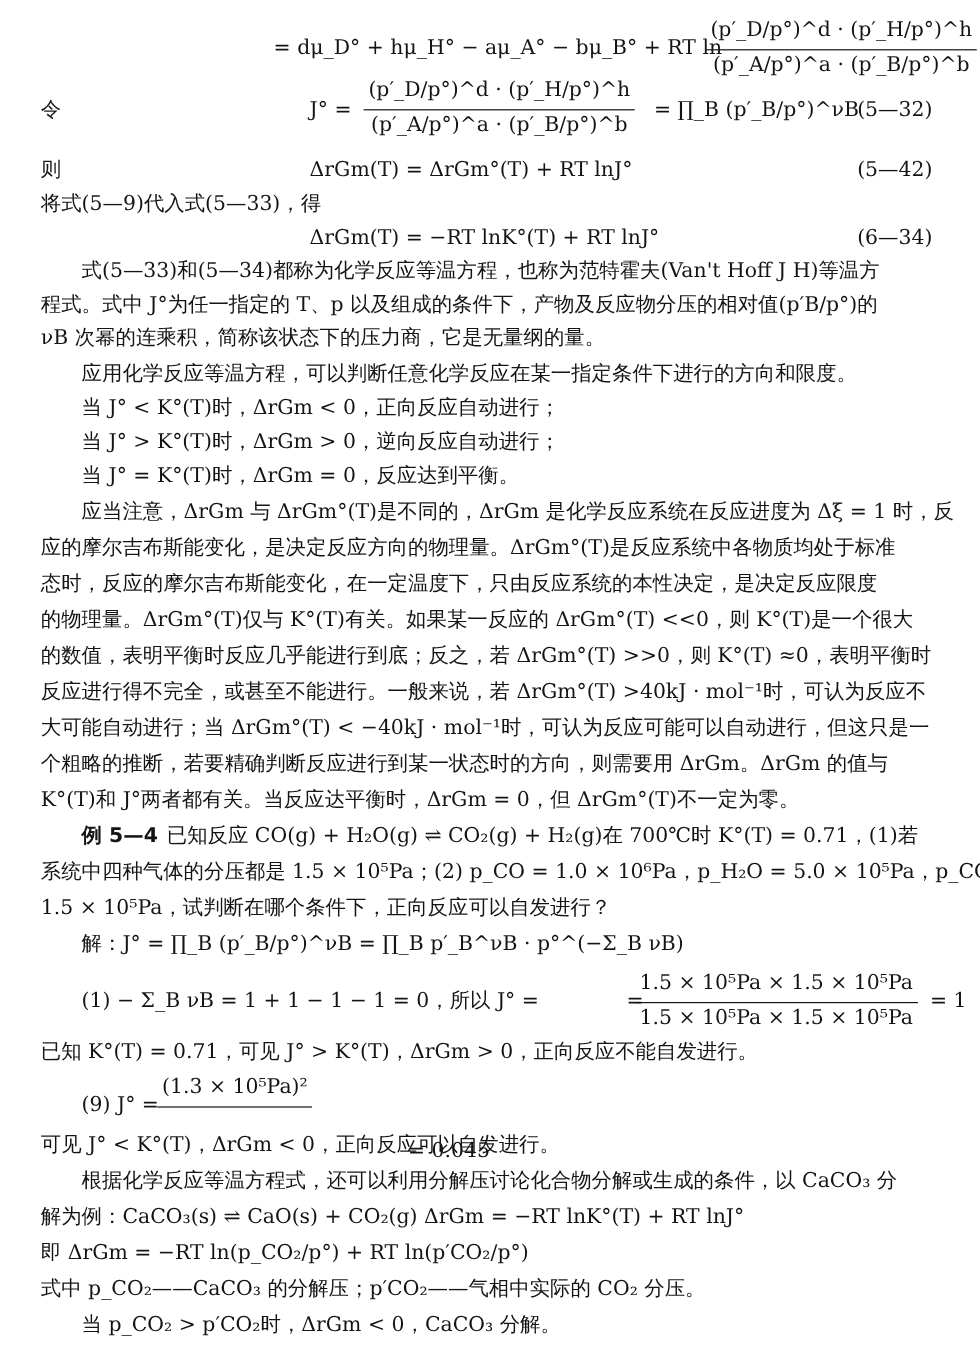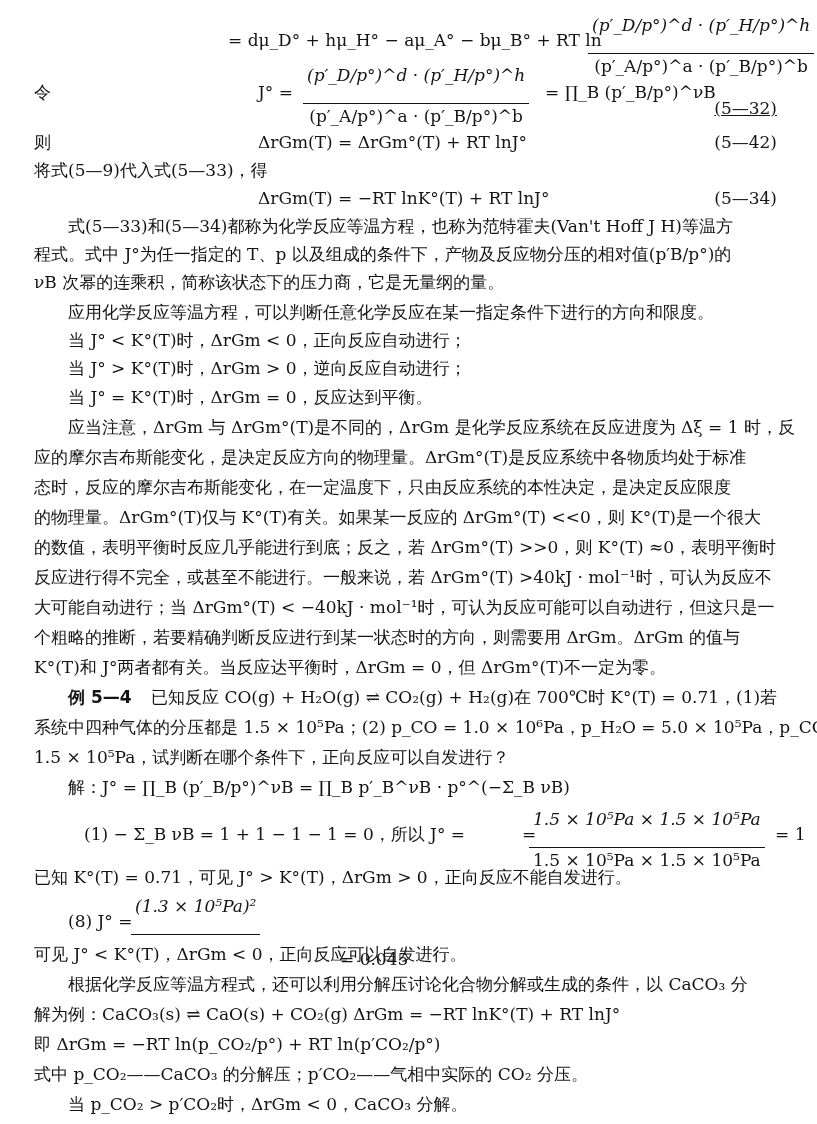--- a/index.html
+++ b/index.html
@@ -8,21 +8,21 @@
     font-family:"DejaVu Serif","Liberation Serif",serif;
     color:#141414; font-size:17px;
   }
   .line { position:absolute; left:0; width:817px; white-space:nowrap; line-height:24px; }
   .ind0 { padding-left:34px; }
   .ind1 { padding-left:68px; }
   .eqno { position:absolute; right:40px; }
   .lbl { position:absolute; left:34px; }
   .mid { position:absolute; }
   .frac { display:inline-flex; flex-direction:column; align-items:center; vertical-align:middle; margin:0 3px; }
-  .frac .num { border-bottom:1.2px solid #141414; padding:0 4px 17px; line-height:22px;font-style:italic; }
+  .frac .num { border-bottom:1.2px solid #141414; padding:0 4px 5px; line-height:22px; }
   .frac .den { padding:1px 4px 0; line-height:22px; }
   .bold { font-weight:bold; font-family:"DejaVu Sans","Liberation Sans",sans-serif; }
 </style>
 </head>
 <body>
 
 <div class="line" style="top:18px;">
   <span class="mid" style="left:228px;top:10px;">= dμ_D° + hμ_H° − aμ_A° − bμ_B° + RT ln</span>
   <span class="mid" style="left:585px;top:-4px;">
     <span class="frac">
@@ -35,34 +35,34 @@
 <div class="line" style="top:68px;height:50px;">
   <span class="lbl" style="top:12px;">令</span>
   <span class="mid" style="left:258px;top:12px;">J° =</span>
   <span class="mid" style="left:300px;top:-4px;">
     <span class="frac">
       <span class="num">(p′_D/p°)^d · (p′_H/p°)^h</span>
       <span class="den">(p′_A/p°)^a · (p′_B/p°)^b</span>
     </span>
   </span>
   <span class="mid" style="left:545px;top:12px;">= ∏_B (p′_B/p°)^νB</span>
-  <span class="eqno" style="top:28px;text-decoration:underline;">(5—32)</span>
+  <span class="eqno" style="top:12px;">(5—32)</span>
 </div>
 
 <div class="line" style="top:130px;">
   <span class="lbl">则</span>
   <span class="mid" style="left:258px;">ΔrGm(T) = ΔrGm°(T) + RT lnJ°</span>
   <span class="eqno">(5—42)</span>
 </div>
 
 <div class="line ind0" style="top:158px;">将式(5—9)代入式(5—33)，得</div>
 
 <div class="line" style="top:186px;">
   <span class="mid" style="left:258px;">ΔrGm(T) = −RT lnK°(T) + RT lnJ°</span>
-  <span class="eqno">(5—34)</span>
+  <span class="eqno">(6—34)</span>
 </div>
 
 <div class="line ind1" style="top:214px;">式(5—33)和(5—34)都称为化学反应等温方程，也称为范特霍夫(Van't Hoff J H)等温方</div>
 <div class="line ind0" style="top:242px;">程式。式中 J°为任一指定的 T、p 以及组成的条件下，产物及反应物分压的相对值(p′B/p°)的</div>
 <div class="line ind0" style="top:270px;">νB 次幂的连乘积，简称该状态下的压力商，它是无量纲的量。</div>
 <div class="line ind1" style="top:300px;">应用化学反应等温方程，可以判断任意化学反应在某一指定条件下进行的方向和限度。</div>
 <div class="line ind1" style="top:328px;">当 J° &lt; K°(T)时，ΔrGm &lt; 0，正向反应自动进行；</div>
 <div class="line ind1" style="top:356px;">当 J° &gt; K°(T)时，ΔrGm &gt; 0，逆向反应自动进行；</div>
 <div class="line ind1" style="top:385px;">当 J° = K°(T)时，ΔrGm = 0，反应达到平衡。</div>
 <div class="line ind1" style="top:415px;">应当注意，ΔrGm 与 ΔrGm°(T)是不同的，ΔrGm 是化学反应系统在反应进度为 Δξ = 1 时，反</div>
@@ -70,42 +70,42 @@
 <div class="line ind0" style="top:475px;">态时，反应的摩尔吉布斯能变化，在一定温度下，只由反应系统的本性决定，是决定反应限度</div>
 <div class="line ind0" style="top:505px;">的物理量。ΔrGm°(T)仅与 K°(T)有关。如果某一反应的 ΔrGm°(T) &lt;&lt;0，则 K°(T)是一个很大</div>
 <div class="line ind0" style="top:535px;">的数值，表明平衡时反应几乎能进行到底；反之，若 ΔrGm°(T) &gt;&gt;0，则 K°(T) ≈0，表明平衡时</div>
 <div class="line ind0" style="top:565px;">反应进行得不完全，或甚至不能进行。一般来说，若 ΔrGm°(T) &gt;40kJ · mol⁻¹时，可认为反应不</div>
 <div class="line ind0" style="top:595px;">大可能自动进行；当 ΔrGm°(T) &lt; −40kJ · mol⁻¹时，可认为反应可能可以自动进行，但这只是一</div>
 <div class="line ind0" style="top:625px;">个粗略的推断，若要精确判断反应进行到某一状态时的方向，则需要用 ΔrGm。ΔrGm 的值与</div>
 <div class="line ind0" style="top:655px;">K°(T)和 J°两者都有关。当反应达平衡时，ΔrGm = 0，但 ΔrGm°(T)不一定为零。</div>
 
 <div class="line ind1" style="top:685px;">
   <span class="bold">例 5—4</span>
-  <span style="margin-left:14px;">已知反应 CO(g) + H₂O(g) ⇌ CO₂(g) + H₂(g)在 700℃时 K°(T) = 0.71，(1)若</span>
+  <span style="margin-left:2px;">已知反应 CO(g) + H₂O(g) ⇌ CO₂(g) + H₂(g)在 700℃时 K°(T) = 0.71，(1)若</span>
 </div>
 <div class="line ind0" style="top:715px;">系统中四种气体的分压都是 1.5 × 10⁵Pa；(2) p_CO = 1.0 × 10⁶Pa，p_H₂O = 5.0 × 10⁵Pa，p_CO₂ = p_H₂ =</div>
 <div class="line ind0" style="top:745px;">1.5 × 10⁵Pa，试判断在哪个条件下，正向反应可以自发进行？</div>
 <div class="line ind1" style="top:775px;">解：J° = ∏_B (p′_B/p°)^νB = ∏_B p′_B^νB · p°^(−Σ_B νB)</div>
 
 <div class="line" style="top:808px;height:50px;">
-  <span class="mid" style="left:84px;top:14px;">(1) − Σ_B νB = 1 + 1 − 1 − 1 = 0，所以 J° =</span>
+  <span class="mid" style="left:68px;top:14px;">(1) − Σ_B νB = 1 + 1 − 1 − 1 = 0，所以 J° =</span>
   <span class="mid" style="left:522px;top:14px;">=</span>
   <span class="mid" style="left:526px;top:0;">
     <span class="frac">
       <span class="num">1.5 × 10⁵Pa × 1.5 × 10⁵Pa</span>
       <span class="den">1.5 × 10⁵Pa × 1.5 × 10⁵Pa</span>
     </span>
   </span>
   <span class="mid" style="left:775px;top:14px;">= 1</span>
 </div>
 
 <div class="line ind0" style="top:865px;">已知 K°(T) = 0.71，可见 J° &gt; K°(T)，ΔrGm &gt; 0，正向反应不能自发进行。</div>
 
 <div class="line" style="top:895px;height:50px;">
-  <span class="mid" style="left:68px;top:14px;">(8) J° =</span>
+  <span class="mid" style="left:68px;top:14px;">(9) J° =</span>
   <span class="mid" style="left:128px;top:0;">
     <span class="frac">
       <span class="num">(1.3 × 10⁵Pa)²</span>
     </span>
   </span>
   <span class="mid" style="left:340px;top:14px;margin-top:38px;">= 0.045</span>
 </div>
 
 <div class="line ind0" style="top:942px;">可见 J° &lt; K°(T)，ΔrGm &lt; 0，正向反应可以自发进行。</div>
 

